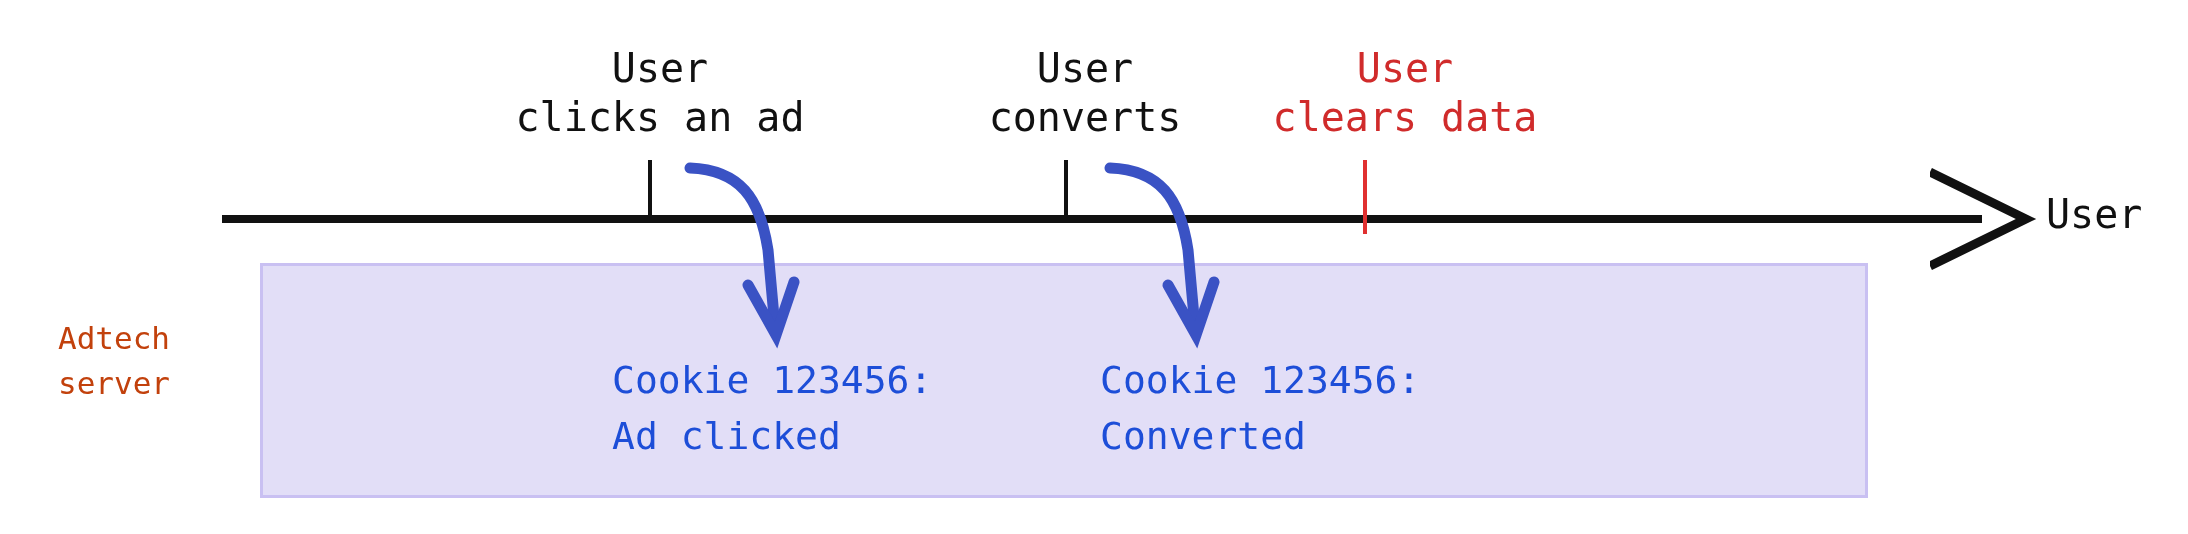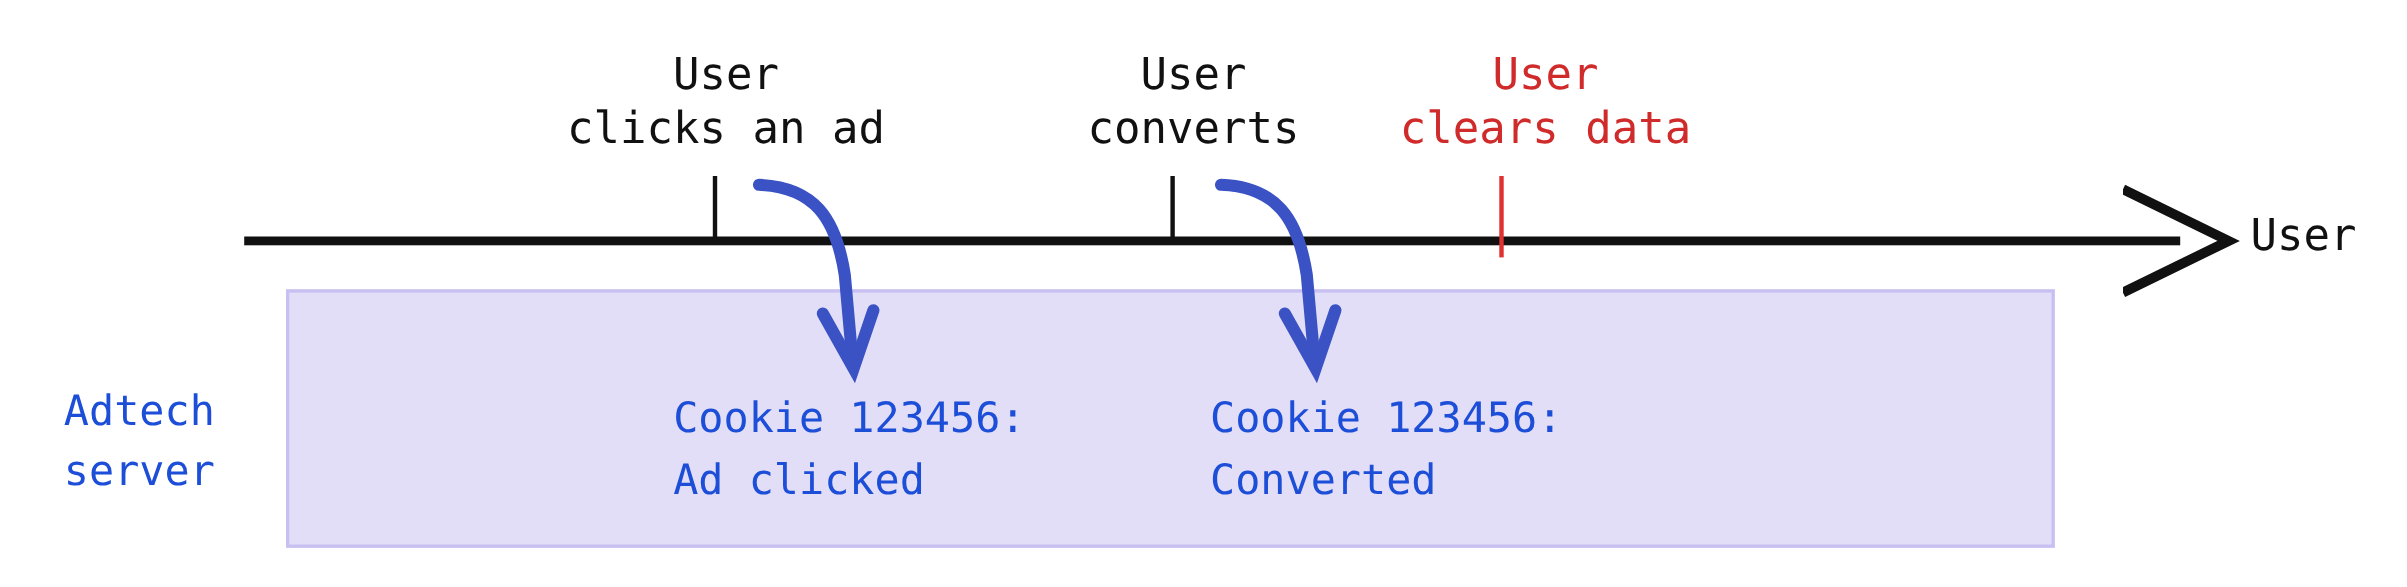--- a/index.html
+++ b/index.html
@@ -25,24 +25,24 @@
     top: 263px;
     width: 1608px;
     height: 235px;
     background: #e2def7;
     border: 3px solid #c9c0f2;
     box-sizing: border-box;
   }
   .server-label {
     position: absolute;
     left: 58px;
-    top: 346px;
+    top: 316px;
     width: 200px;
-    color: #1d4ed8;
-    font-size: 38px;
+    color: #c2410c;
+    font-size: 31px;
     line-height: 1.45;
     font-weight: 400;
     letter-spacing: 0px;
     white-space: pre-line;
   }
 
   
   .timeline-line {
     position: absolute;
     left: 222px;

